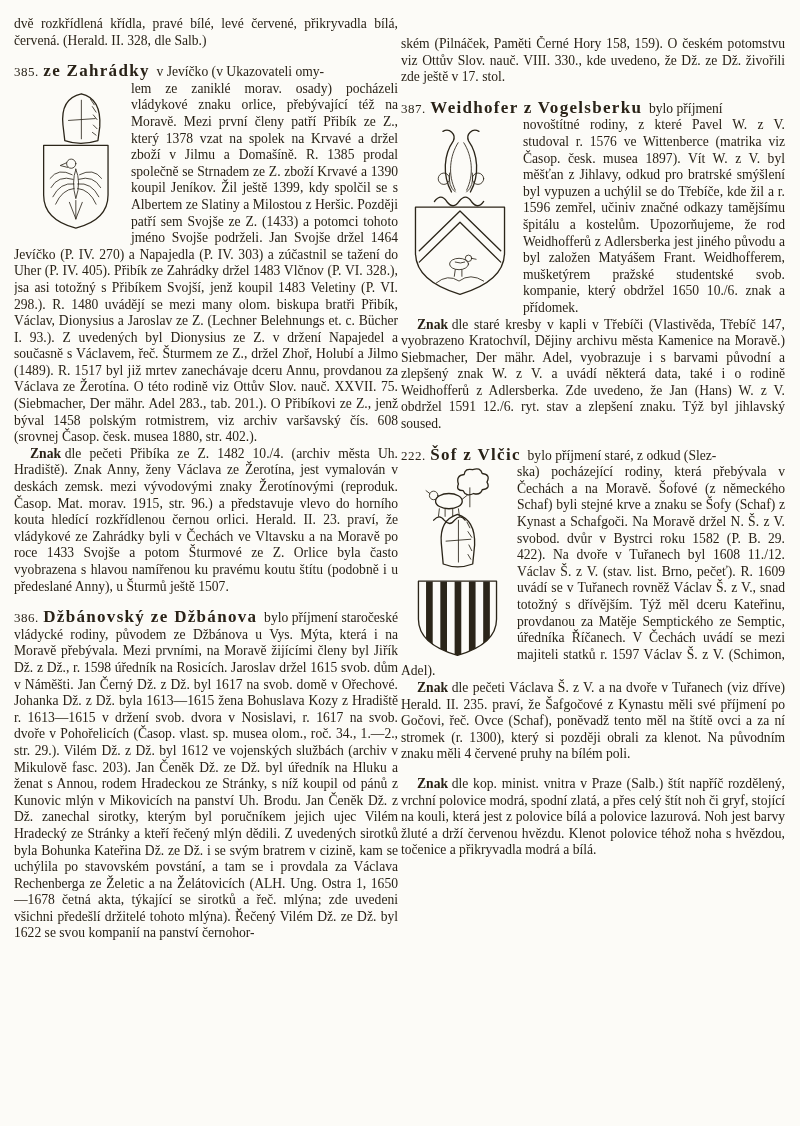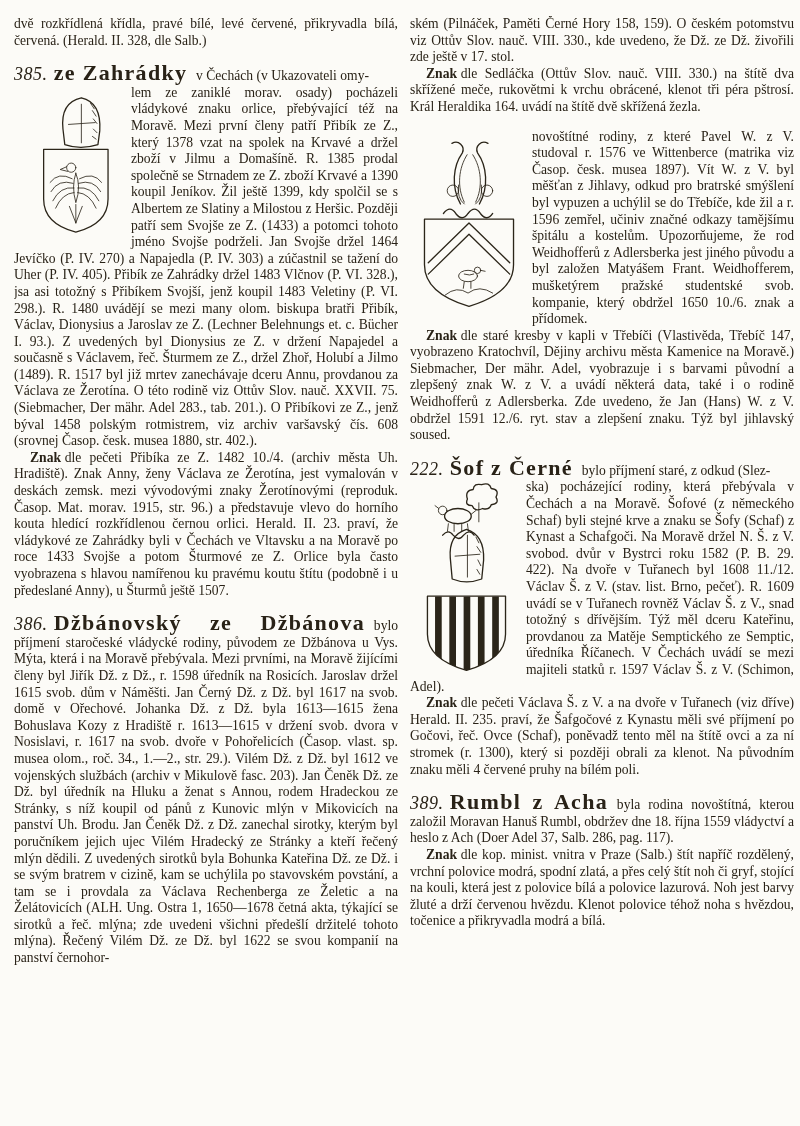--- a/index.html
+++ b/index.html
@@ -12,25 +12,25 @@
     color:#292217;
     overflow:hidden;
   }
   .col{
     position:absolute;top:16px;width:384px;height:1072px;
     overflow:hidden;
     text-align:justify;
     font-size:13.6px;line-height:16.6px;
   }
   .col-left{left:14px;}
-  .col-right{left:410px;}
+  .col-right{left:401px;margin-top:20px;}
   p{margin:0;padding:0;}
   .entry{margin-top:13px;}
-  .e-num{font-size:18px;letter-spacing:.5px;margin-right:.35em;font-style:italic;}
-  .e-title{font-weight:bold;font-size:22px;letter-spacing:1.3px;line-height:1;margin-right:.4em;white-space:nowrap;}
+  .e-num{font-size:13px;letter-spacing:.5px;margin-right:.35em;}
+  .e-title{font-weight:bold;font-size:17px;letter-spacing:1.3px;line-height:1;margin-right:.4em;white-space:nowrap;}
   .znak{ text-indent:16px; }
   .znak b{margin-right:.28em;}
   .arms{float:left;}
   .arms svg{display:block;}
   .arms-385{margin:4px 11px 2px 14px;}
   .arms-387{margin:3px 10px 2px 6px;}
   .arms-388{margin:4px 10px 2px 6px;}
   .pagenum{
     position:absolute;top:1132px;left:0;width:772px;
     text-align:right;
@@ -43,21 +43,21 @@
 </head>
 <body>
 
 <div class="page">
 
   <div class="col col-left">
 
     <p>dvě rozkřídlená křídla, pravé bílé, levé červené, přikryvadla bílá, červená. (Herald. II. 328, dle Salb.)</p>
 
     <div class="entry">
-      <p><span class="e-num">385.</span><span class="e-title">ze Zahrádky</span><span>v Čechách (v Ukazovateli omy-</span></p>
+      <p><span class="e-num">385.</span><span class="e-title">ze Zahrádky</span><span>v Jevíčko (v Ukazovateli omy-</span></p>
       <div>
         <span class="arms arms-385">
           <svg width="92" height="150" viewBox="0 0 100 160">
 
             <path class="ink" d="M38,42 Q35,13 58,8 Q80,13 78,44 L76,59 Q57,65 40,59 Z"></path>
             <path class="ink-thin" d="M58,15 L58,57"></path>
             <path class="ink-thin" d="M44,37 L73,35"></path>
             <path class="ink-thin" d="M68,14 L72,20 M70,22 L74,28 M71,31 L75,36 M71,42 L75,46 M70,50 L74,53"></path>
 
             <path class="ink" d="M17,64 L87,64 L87,118 Q87,145 52,154 Q17,145 17,118 Z"></path>
@@ -80,23 +80,23 @@
 
     <div class="entry">
       <p><span class="e-num">386.</span><span class="e-title">Džbánovský ze Džbánova</span><span>bylo příjmení staročeské vládycké rodiny, původem ze Džbánova u Vys. Mýta, která i na Moravě přebývala. Mezi prvními, na Moravě žijícími členy byl Jiřík Dž. z Dž., r. 1598 úředník na Rosicích. Jaroslav držel 1615 svob. dům v Náměšti. Jan Černý Dž. z Dž. byl 1617 na svob. domě v Ořechové. Johanka Dž. z Dž. byla 1613—1615 žena Bohuslava Kozy z Hradiště r. 1613—1615 v držení svob. dvora v Nosislavi, r. 1617 na svob. dvoře v Pohořelicích (Časop. vlast. sp. musea olom., roč. 34., 1.—2., str. 29.). Vilém Dž. z Dž. byl 1612 ve vojenských službách (archiv v Mikulově fasc. 203). Jan Čeněk Dž. ze Dž. byl úředník na Hluku a ženat s Annou, rodem Hradeckou ze Stránky, s níž koupil od pánů z Kunovic mlýn v Mikovicích na panství Uh. Brodu. Jan Čeněk Dž. z Dž. zanechal sirotky, kterým byl poručníkem jejich ujec Vilém Hradecký ze Stránky a kteří řečený mlýn dědili. Z uvedených sirotků byla Bohunka Kateřina Dž. ze Dž. i se svým bratrem v cizině, kam se uchýlila po stavovském povstání, a tam se i provdala za Václava Rechenberga ze Želetic a na Želátovicích (ALH. Ung. Ostra 1, 1650—1678 četná akta, týkající se sirotků a řeč. mlýna; zde uvedeni všichni předešlí držitelé tohoto mlýna). Řečený Vilém Dž. ze Dž. byl 1622 se svou kompanií na panství černohor-</span></p>
     </div>
 
   </div>
 
   <div class="col col-right">
 
     <p>ském (Pilnáček, Paměti Černé Hory 158, 159). O českém potomstvu viz Ottův Slov. nauč. VIII. 330., kde uvedeno, že Dž. ze Dž. živořili zde ještě v 17. stol.</p>
-    <p class="znak"><b>Znak</b><span>dle Sedláčka (Ottův Slov. nauč. VIII. 330.) na štítě dva skřížené meče, rukovětmi k vrchu obrácené, klenot tři péra pštrosí. Král Heraldika 164. uvádí na štítě dvě skřížená žezla.</span></p>
 
     <div class="entry">
+      <p><span class="e-num">387.</span><span class="e-title">Weidhofer z Vogelsberku</span><span>bylo příjmení</span></p>
       <div>
         <span class="arms arms-387">
           <svg width="106" height="180" viewBox="0 0 110 190">
 
             <path class="ink" d="M46,76 C36,58 38,36 48,22 C51,15 44,8 37,12"></path>
             <path class="ink-thin" d="M50,74 C42,58 44,38 53,24"></path>
             <path class="ink" d="M66,76 C76,58 74,36 64,22 C61,15 68,8 75,12"></path>
             <path class="ink-thin" d="M62,74 C70,58 68,38 59,24"></path>
 
             <path class="ink-thin" d="M44,56 Q42,70 50,76 M68,56 Q70,70 62,76"></path>
@@ -116,21 +116,21 @@
 
             <path class="ink-thin" d="M30,172 q12,-10 24,-2 q12,-9 26,0"></path>
           </svg>
         </span>
         <p>novoštítné rodiny, z které Pavel W. z V. studoval r. 1576 ve Wittenberce (matrika viz Časop. česk. musea 1897). Vít W. z V. byl měšťan z Jihlavy, odkud pro bratrské smýšlení byl vypuzen a uchýlil se do Třebíče, kde žil a r. 1596 zemřel, učiniv značné odkazy tamějšímu špitálu a kostelům. Upozorňujeme, že rod Weidhofferů z Adlersberka jest jiného původu a byl založen Matyášem Frant. Weidhofferem, mušketýrem pražské studentské svob. kompanie, který obdržel 1650 10./6. znak a přídomek.</p>
         <p class="znak"><b>Znak</b><span>dle staré kresby v kapli v Třebíči (Vlastivěda, Třebíč 147, vyobrazeno Kratochvíl, Dějiny archivu města Kamenice na Moravě.) Siebmacher, Der mähr. Adel, vyobrazuje i s barvami původní a zlepšený znak W. z V. a uvádí některá data, také i o rodině Weidhofferů z Adlersberka. Zde uvedeno, že Jan (Hans) W. z V. obdržel 1591 12./6. ryt. stav a zlepšení znaku. Týž byl jihlavský soused.</span></p>
       </div>
     </div>
 
     <div class="entry">
-      <p><span class="e-num">222.</span><span class="e-title">Šof z Černé</span><span>bylo příjmení staré, z odkud (Slez-</span></p>
+      <p><span class="e-num">222.</span><span class="e-title">Šof z Vlčic</span><span>bylo příjmení staré, z odkud (Slez-</span></p>
       <div>
         <span class="arms arms-388">
           <svg width="100" height="192" viewBox="0 0 105 200">
             <defs>
               <clipPath id="sofShield">
                   <path d="M12,118 L94,118 L94,158 Q94,184 53,196 Q12,184 12,158 Z"></path>
                 </clipPath>
             </defs>
 
             <path class="ink-thin" d="M66,40 L66,20"></path>
@@ -156,21 +156,20 @@
               <rect class="ink-fill" x="80" y="118" width="7" height="82"></rect>
             </g>
           </svg>
         </span>
         <p>ska) pocházející rodiny, která přebývala v Čechách a na Moravě. Šofové (z německého Schaf) byli stejné krve a znaku se Šofy (Schaf) z Kynast a Schafgoči. Na Moravě držel N. Š. z V. svobod. dvůr v Bystrci roku 1582 (P. B. 29. 422). Na dvoře v Tuřanech byl 1608 11./12. Václav Š. z V. (stav. list. Brno, pečeť). R. 1609 uvádí se v Tuřanech rovněž Václav Š. z V., snad totožný s dřívějším. Týž měl dceru Kateřinu, provdanou za Matěje Semptického ze Semptic, úředníka Říčanech. V Čechách uvádí se mezi majiteli statků r. 1597 Václav Š. z V. (Schimon, Adel).</p>
         <p class="znak"><b>Znak</b><span>dle pečeti Václava Š. z V. a na dvoře v Tuřanech (viz dříve) Herald. II. 235. praví, že Šafgočové z Kynastu měli své příjmení po Gočovi, řeč. Ovce (Schaf), poněvadž tento měl na štítě ovci a za ní stromek (r. 1300), který si později obrali za klenot. Na původním znaku měli 4 červené pruhy na bílém poli.</span></p>
       </div>
     </div>
 
     <div class="entry">
-      <p><span class="e-num">389.</span><span class="e-title">Rumbl z Acha</span><span>byla rodina novoštítná, kterou založil Moravan Hanuš Rumbl, obdržev dne 18. října 1559 vládyctví a heslo z Ach (Doer Adel 37, Salb. 286, pag. 117).</span></p>
       <p class="znak"><b>Znak</b><span>dle kop. minist. vnitra v Praze (Salb.) štít napříč rozdělený, vrchní polovice modrá, spodní zlatá, a přes celý štít noh či gryf, stojící na kouli, která jest z polovice bílá a polovice lazurová. Noh jest barvy žluté a drží červenou hvězdu. Klenot polovice téhož noha s hvězdou, točenice a přikryvadla modrá a bílá.</span></p>
     </div>
 
 
   </div>
 
   <div class="pagenum">130</div>
 
 </div>
 

